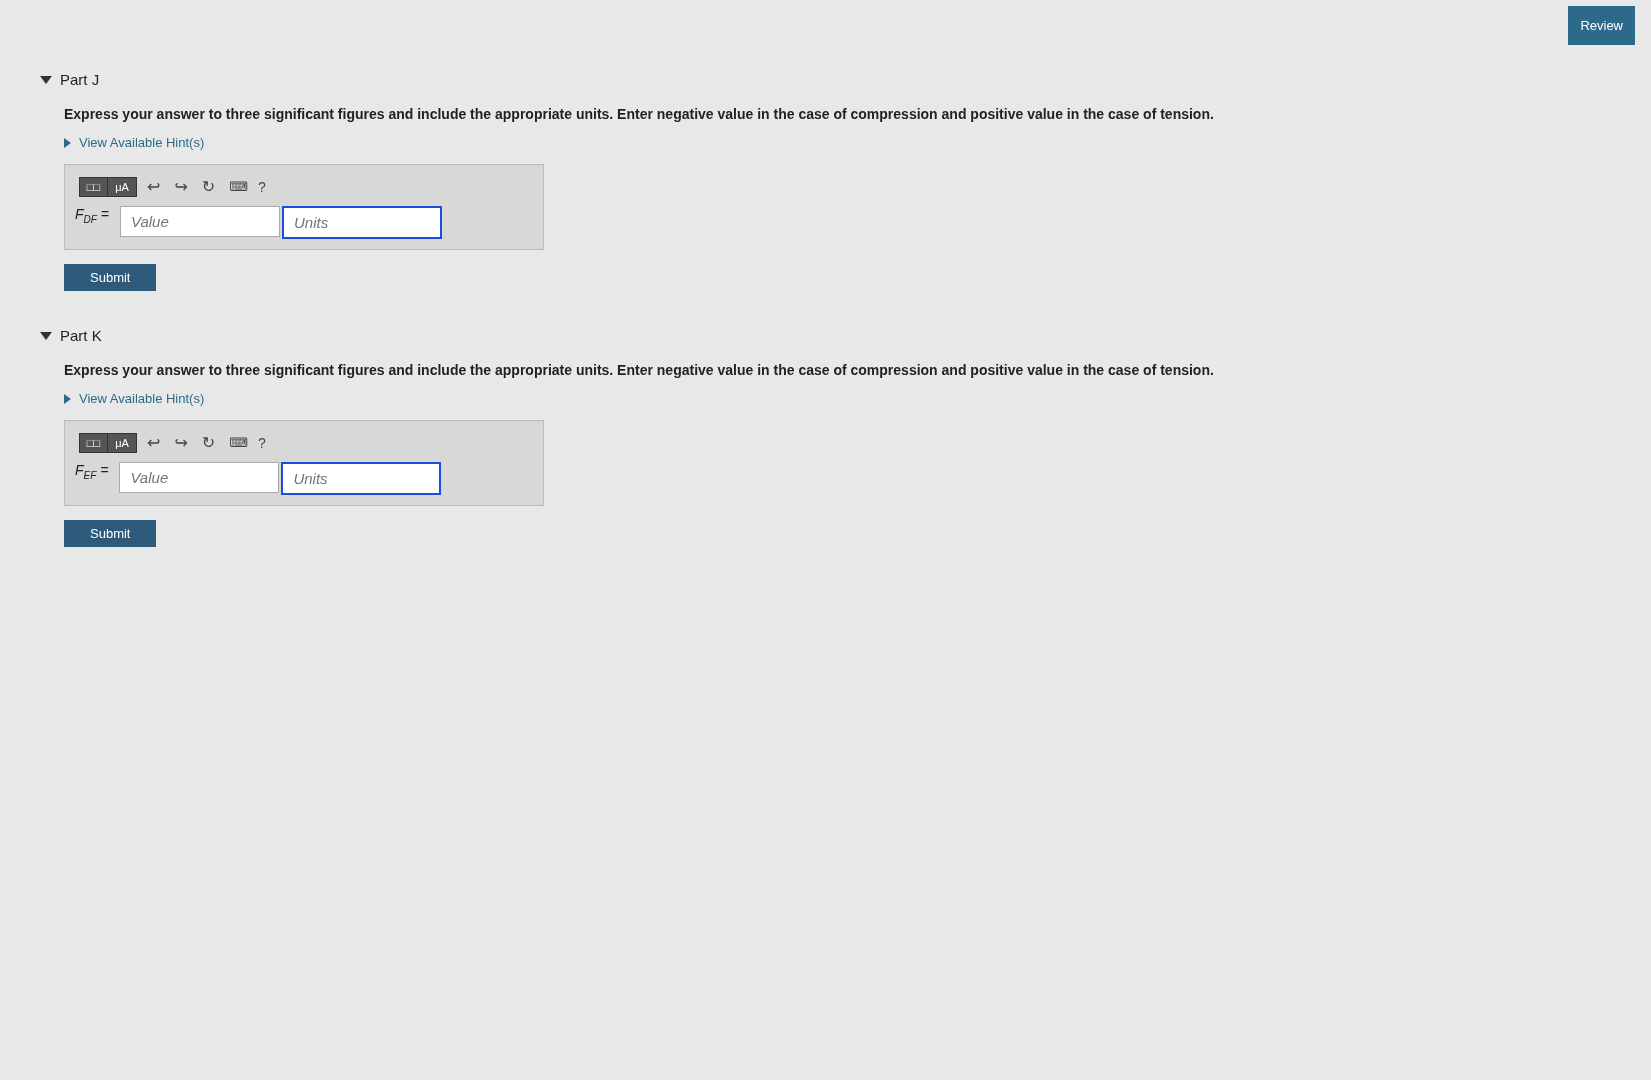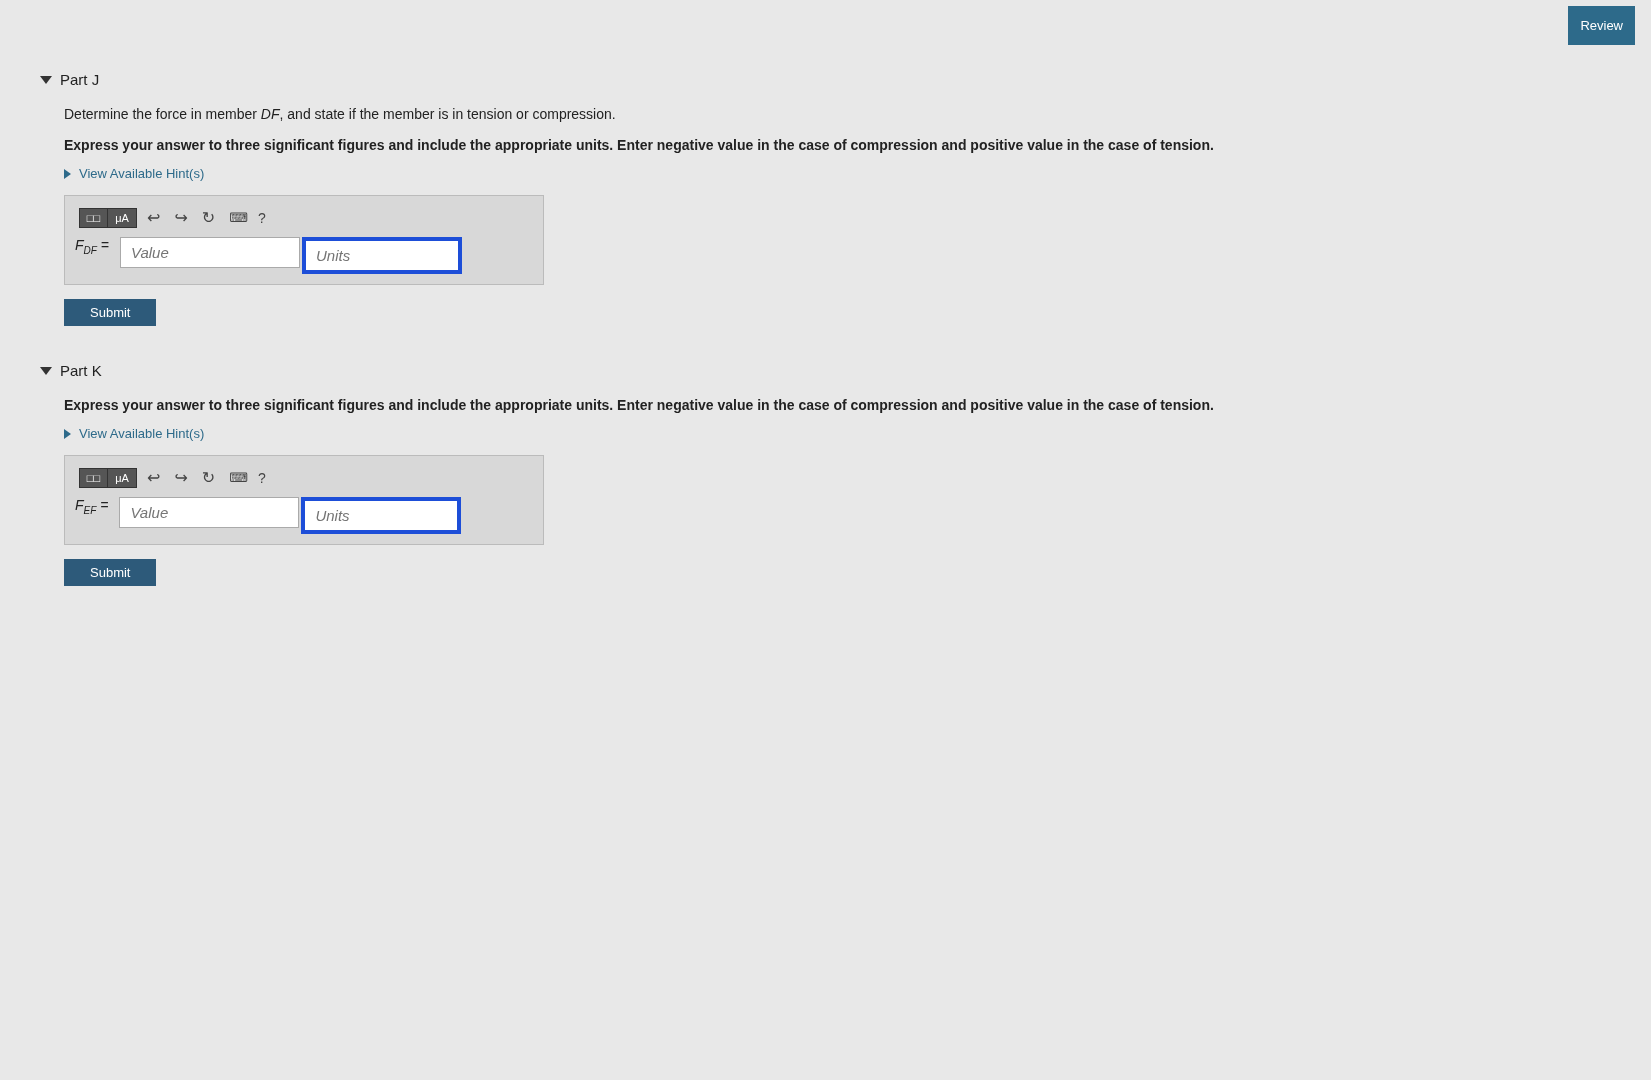--- a/index.html
+++ b/index.html
@@ -164,26 +164,26 @@
       white-space: nowrap;
     }
 
     .value-input {
       border: 1px solid #aaa;
       background: white;
       padding: 6px 10px;
       font-size: 15px;
       font-style: italic;
       color: #999;
-      width: 180px;
+      width: 160px;
       outline: none;
     }
 
     .units-input {
-      border: 4px solid #1d4ed8;
+      border: 2px solid #1d4ed8;
       background: white;
       padding: 6px 10px;
       font-size: 15px;
       font-style: italic;
       color: #999;
       width: 160px;
       margin-left: -1px;
       outline: none;
     }
 
@@ -210,23 +210,20 @@
 </div>
 
 <div class="main-content">
 
   <div class="part-section">
     <div class="part-header">
       <span class="collapse-arrow"></span>
       <span>Part J</span>
     </div>
     <div class="part-body">
-      <p class="part-description">
-        Determine the force in member <em>DF</em>, and state if the member is in tension or compression.
-      </p>
       <p class="part-instruction">Express your answer to three significant figures and include the appropriate units. Enter negative value in the case of compression and positive value in the case of tension.</p>
 
       <div class="hint-link">
         <span class="hint-arrow"></span>
         <span>View Available Hint(s)</span>
       </div>
 
       <div class="answer-box">
         <div class="toolbar">
           <div class="toolbar-btn-group">

